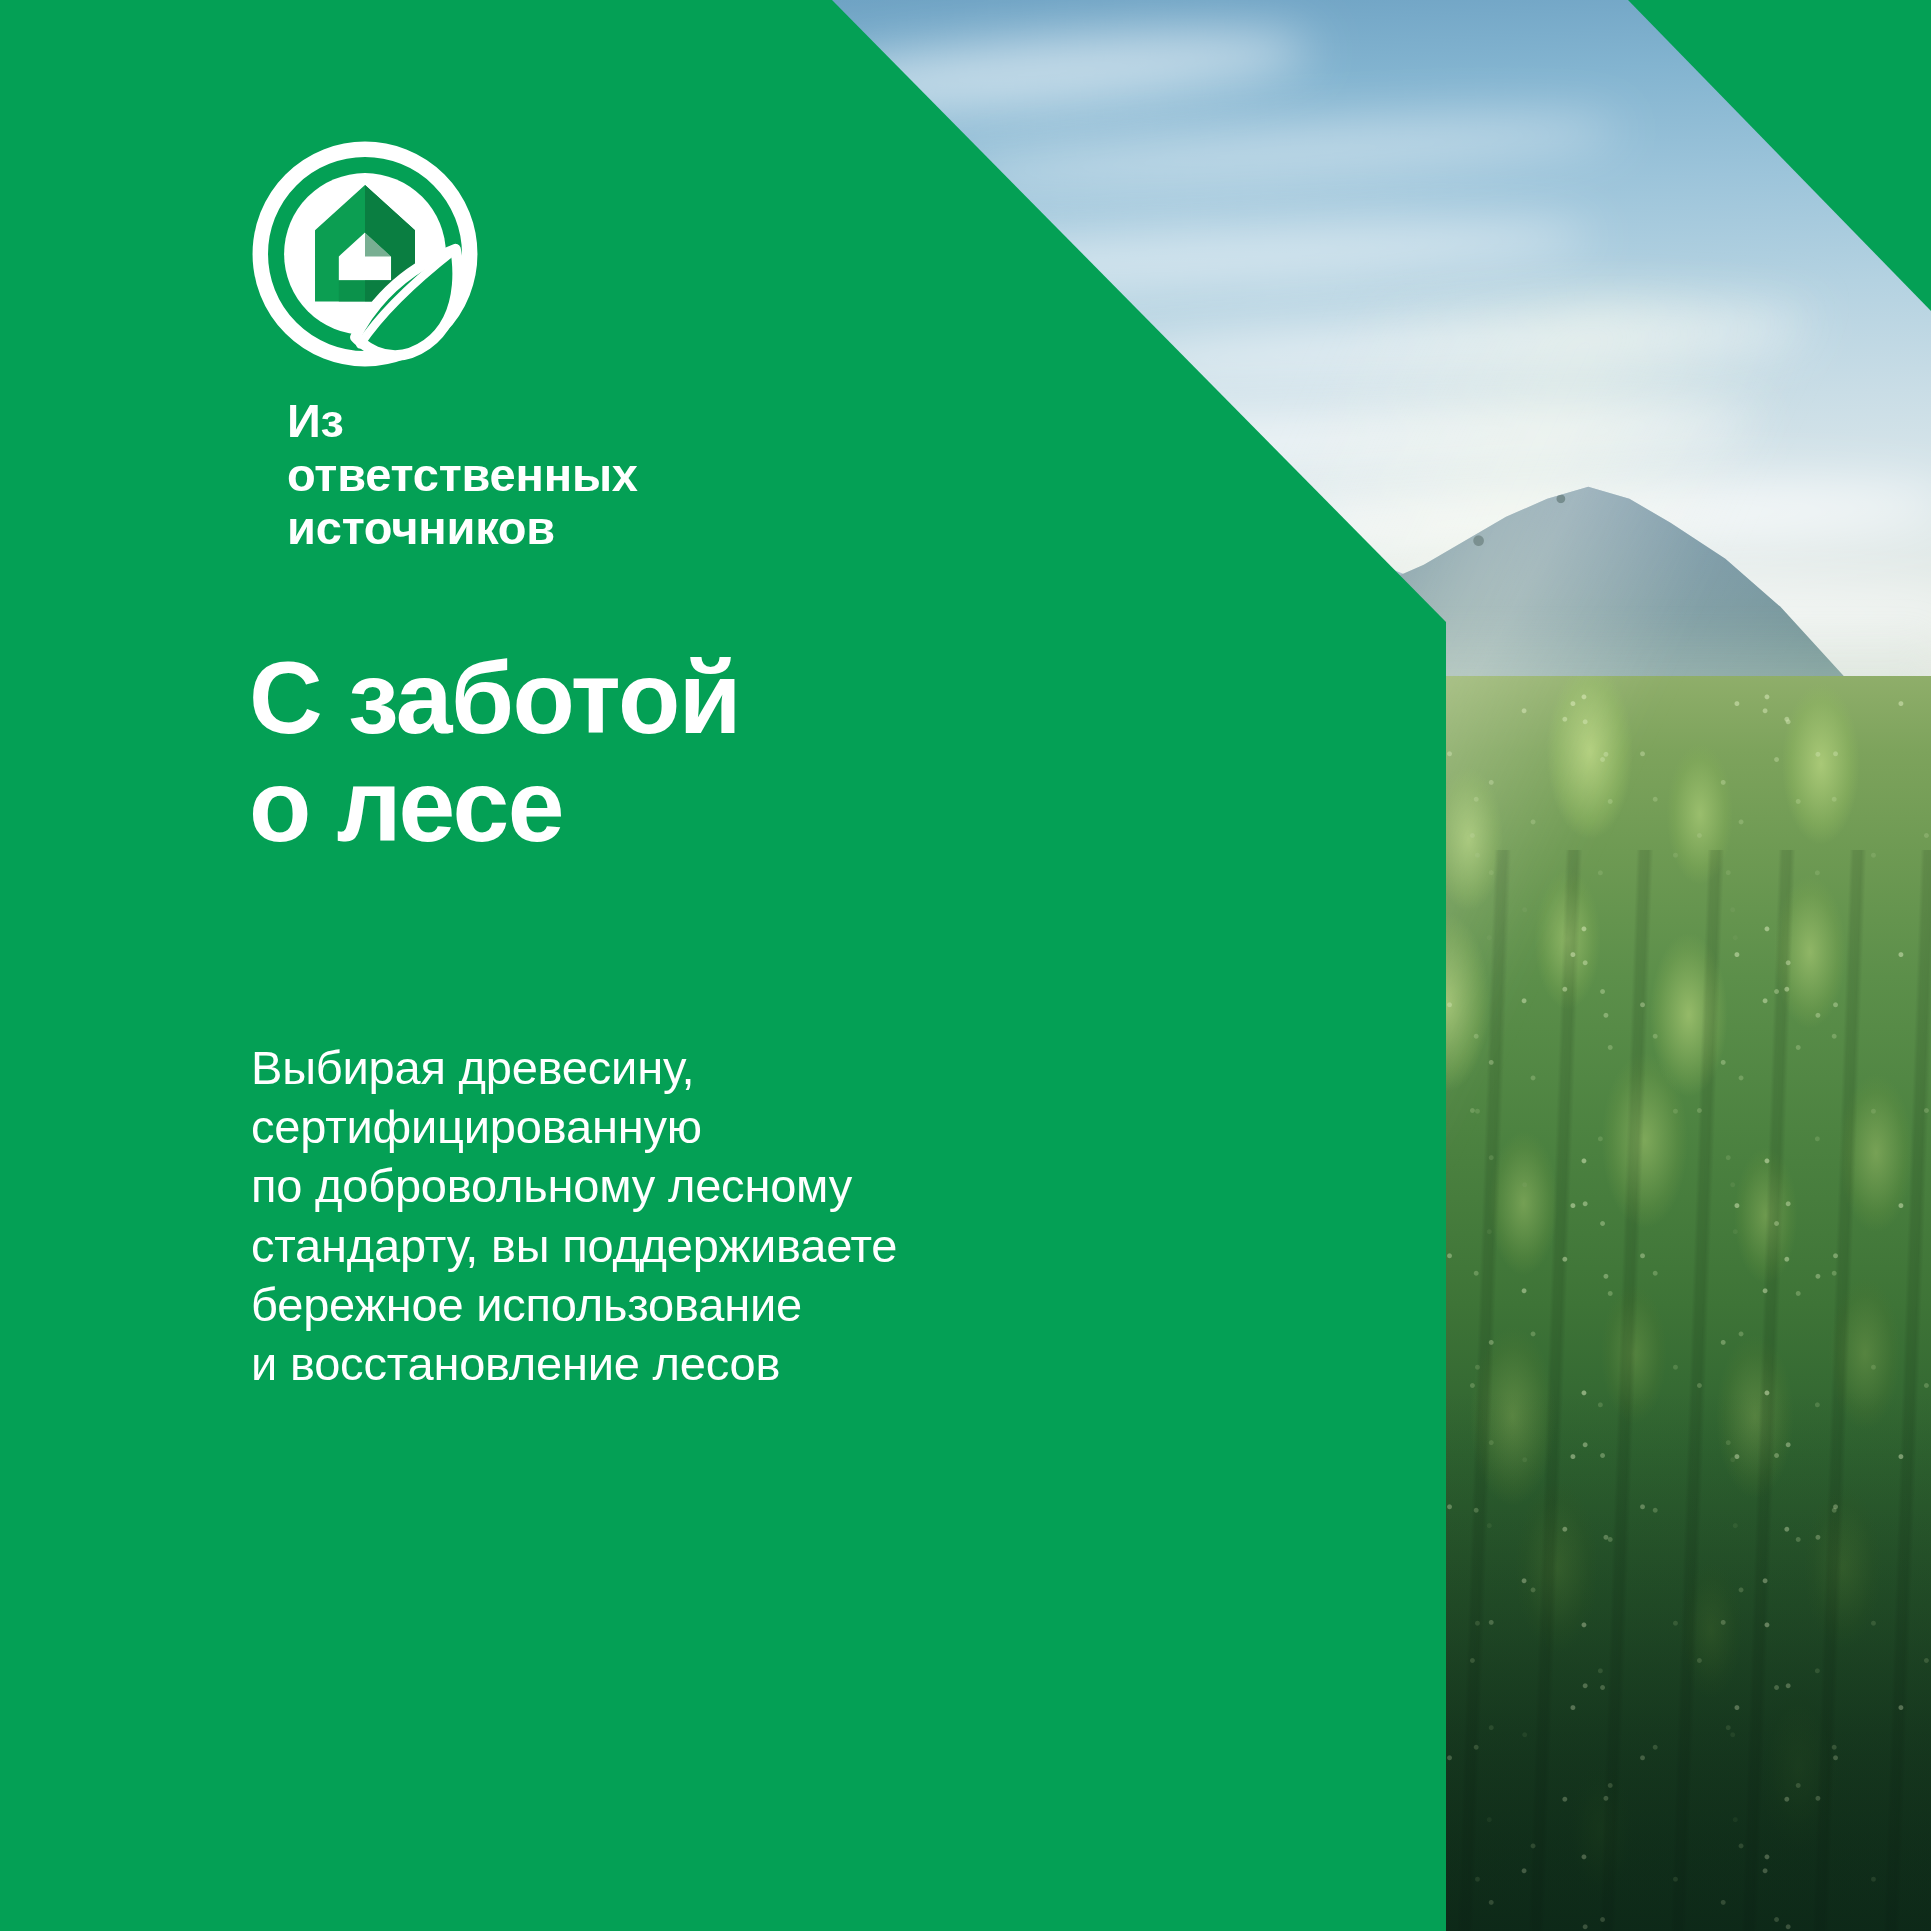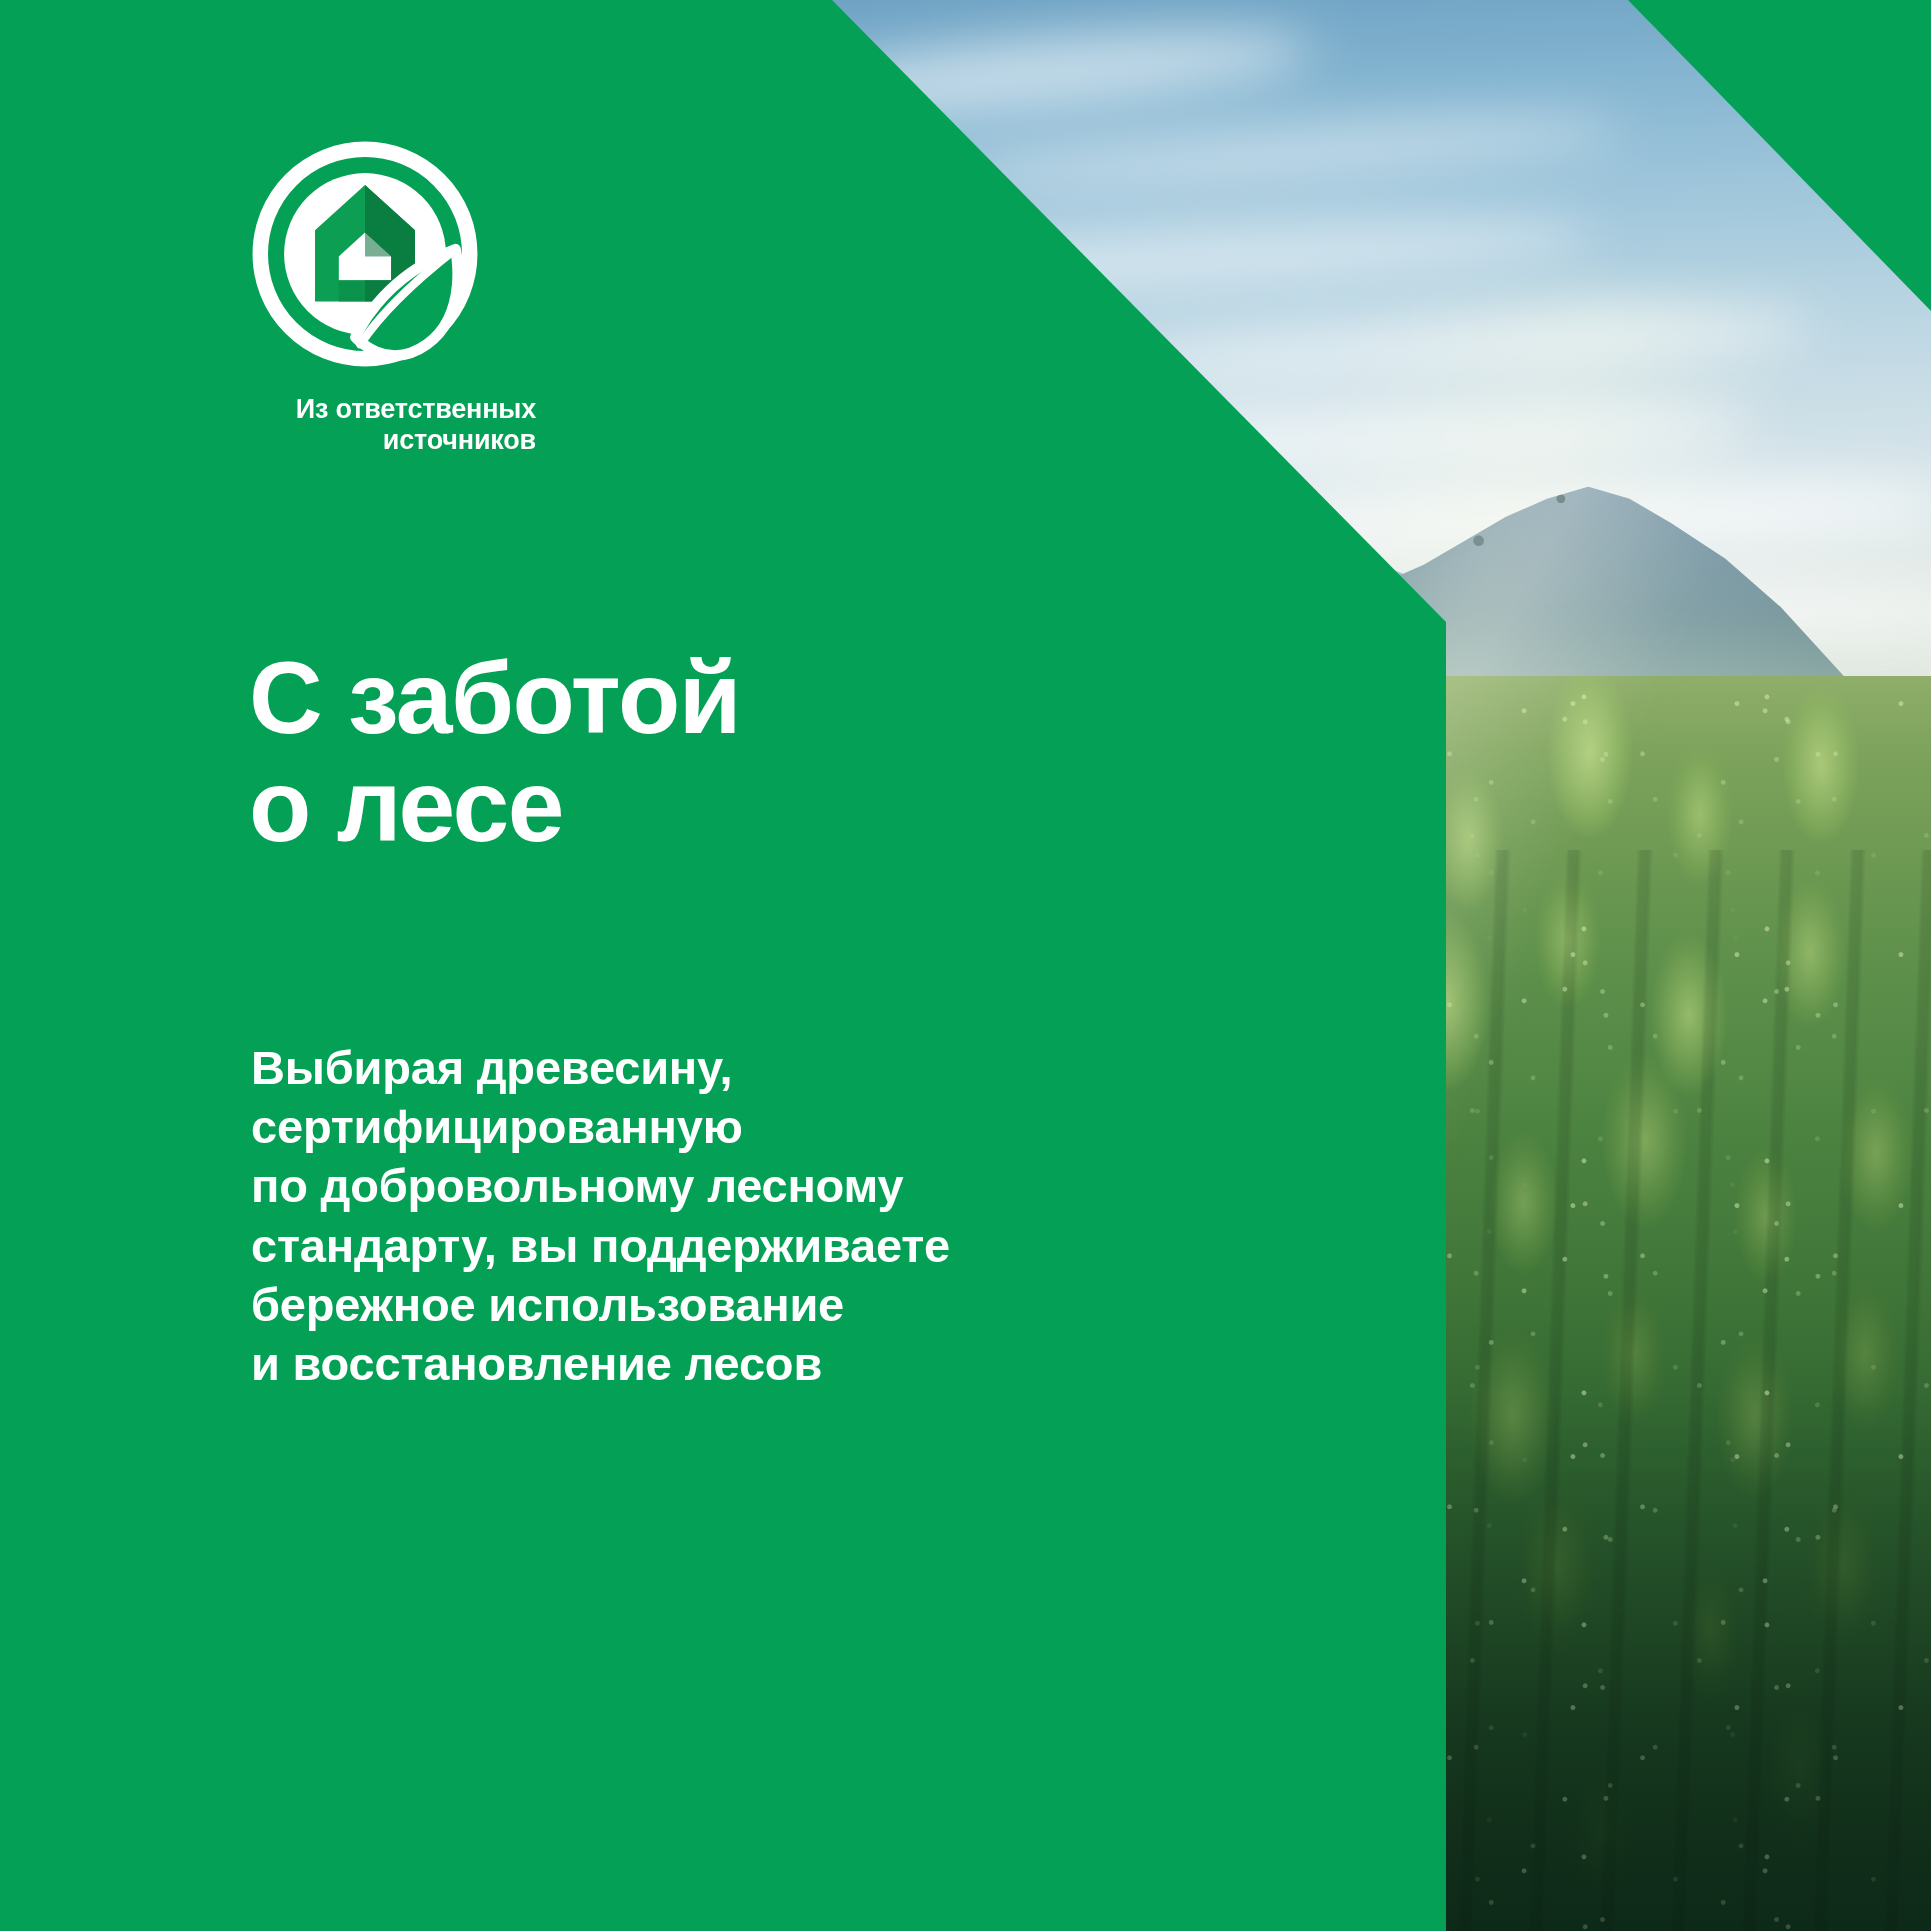--- a/index.html
+++ b/index.html
@@ -265,45 +265,46 @@
 
   
   .content{ position:absolute; inset:0; z-index:10; }
 
   
   .eco-badge{ position:absolute; left:246px; top:135px; width:290px; }
   .eco-mark{ width:238px; height:238px; display:block; }
   .eco-caption{
     margin-top:21px;
     color:#ffffff;
-    font-size:27px;
+    font-size:47px;
     font-weight:bold;
     line-height:1.14;
     letter-spacing:-0.2px;
-    text-align:right;
+    text-align:left;
     width:290px;
+    margin-left:41px;
   }
 
   
   .headline{
     position:absolute; left:249px; top:644px;
     color:#ffffff;
     font-size:102px;
     font-weight:bold;
     line-height:1.06;
     letter-spacing:-1.5px;
     white-space:pre-line;
   }
 
   
   .body-copy{
     position:absolute; left:251px; top:1038px;
     color:#ffffff;
     font-size:47px;
-    font-weight:bold;
+    font-weight:normal;
     line-height:1.26;
     letter-spacing:-0.2px;
     white-space:pre-line;
     max-width:753px;
   }
 
   
   .brand{ position:absolute; left:259px; top:1545px; width:348px; }
   .brand-house{ display:block; width:212px; height:174px; margin-left:42px; }
   .brand-name{ display:block; width:319px; height:60px; margin-top:13.5px; }

